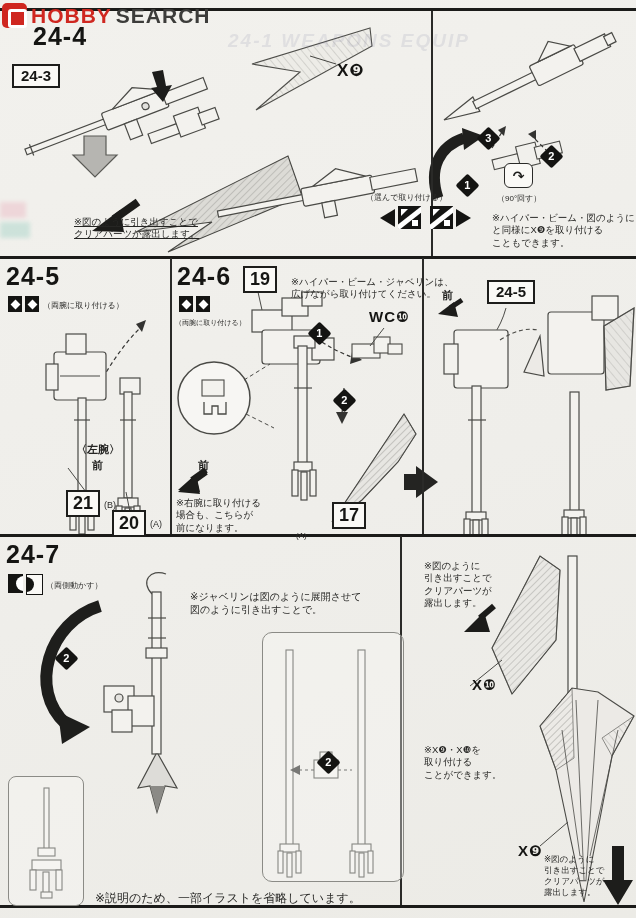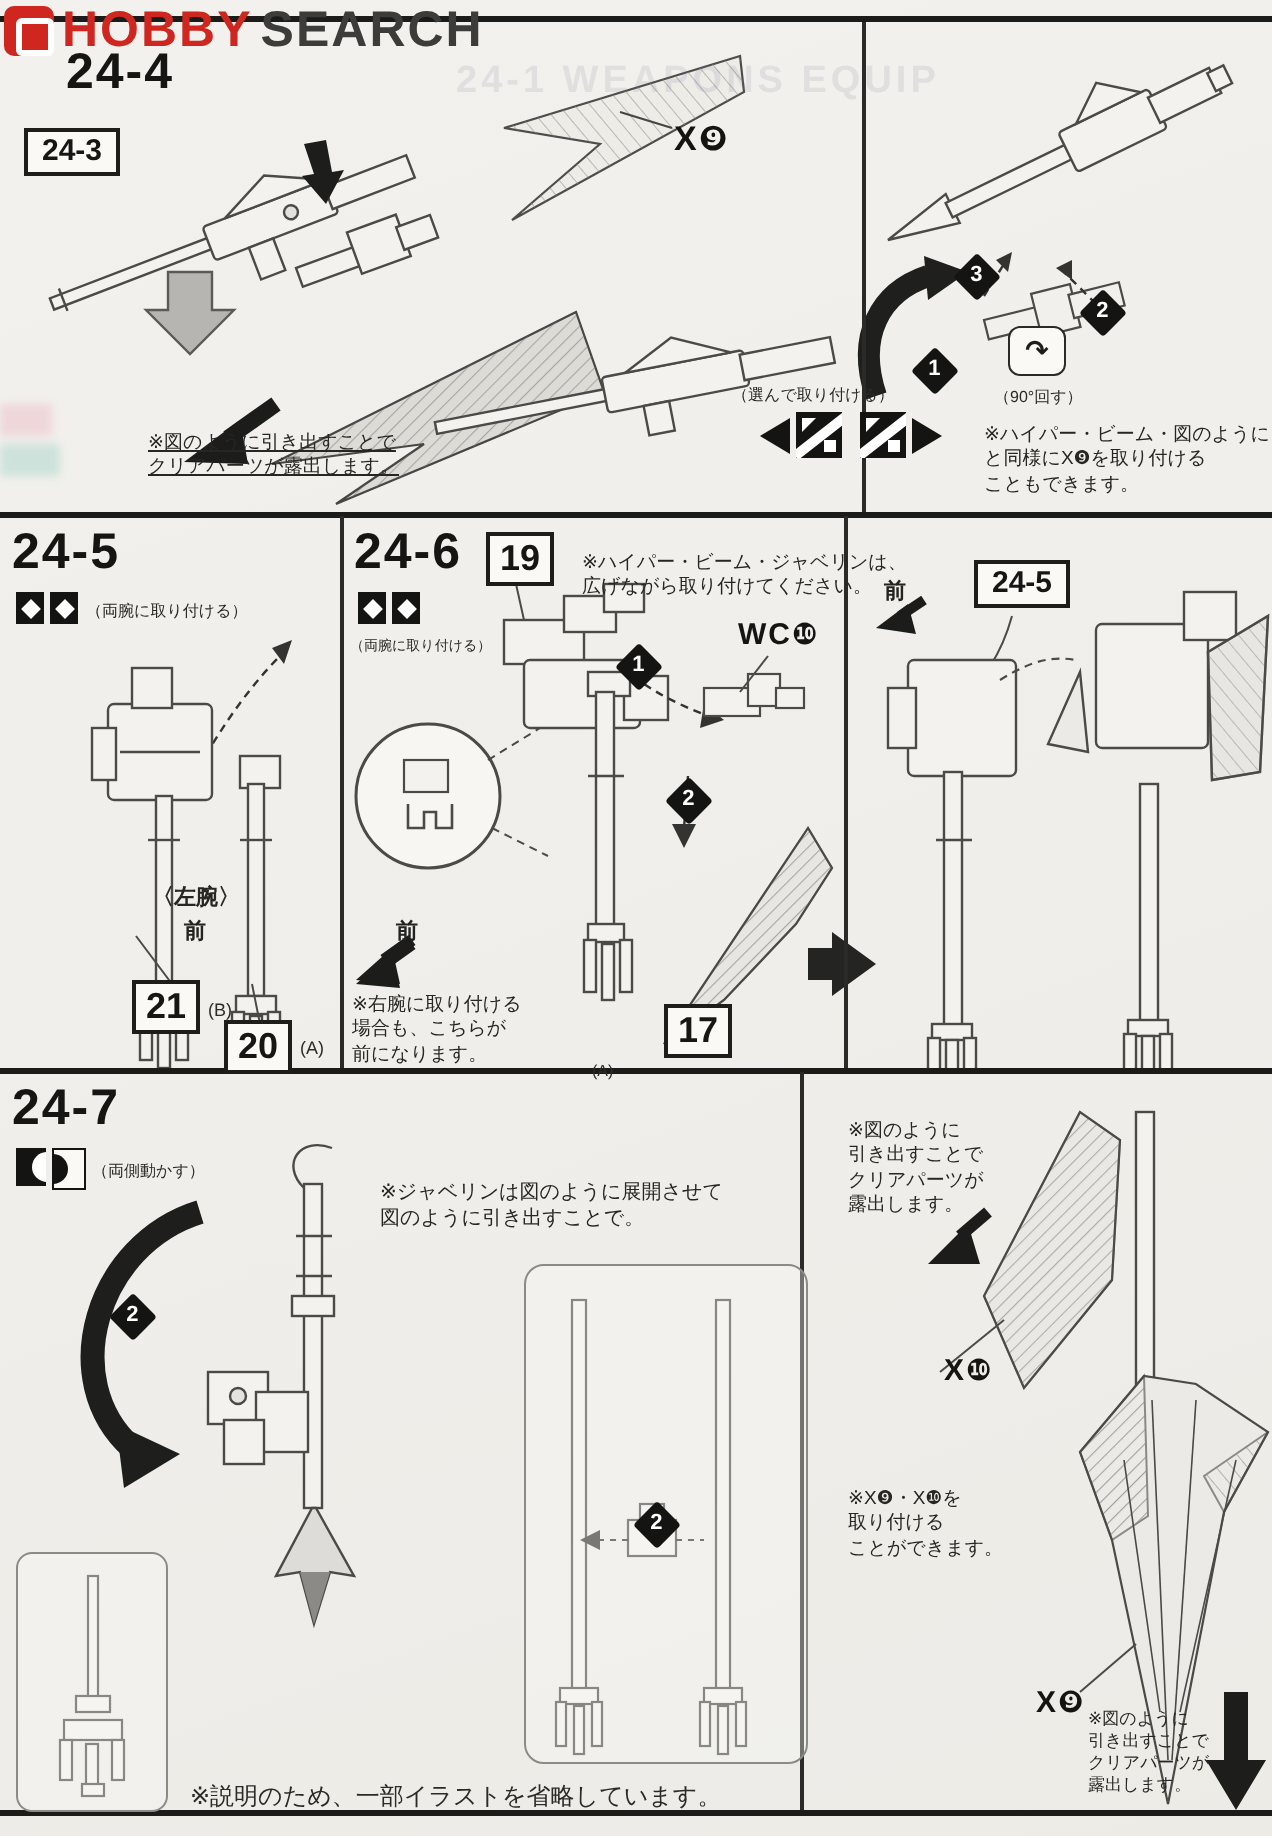--- a/index.html
+++ b/index.html
@@ -23,21 +23,21 @@
   .xlabel{position:absolute;font-size:15px;font-weight:bold;letter-spacing:1px;color:#141412;}
   .dia{position:absolute;width:17px;height:17px;background:#141412;border-radius:2px;
        transform:rotate(45deg);display:flex;align-items:center;justify-content:center;}
   .dia span{transform:rotate(-45deg);color:#fff;font-size:11px;font-weight:bold;line-height:1;}
   .inset{position:absolute;border:1.5px solid #8b8b86;border-radius:10px;background:rgba(250,249,246,.35);}
   
   .logo{position:absolute;left:2px;top:3px;display:flex;align-items:center;gap:4px;}
   .logo-ico{width:25px;height:25px;background:#cf2720;border-radius:5px;position:relative;}
   .logo-ico::after{content:"";position:absolute;left:6px;top:6px;width:13px;height:13px;
        border:3px solid #fff;border-radius:3px;}
-  .logo-t{font-size:25px;font-weight:bold;letter-spacing:1px;line-height:1;}
+  .logo-t{font-size:21px;font-weight:bold;letter-spacing:1px;line-height:1;}
   .logo-t .red{color:#cf2720;}
   .logo-t .dark{color:#3c3c3a;margin-left:4px;}
   
   .selico{position:absolute;width:23px;height:23px;background:#141412;overflow:hidden;}
   .selico i{position:absolute;left:-4px;top:9px;width:34px;height:5px;background:#fff;transform:rotate(-38deg);}
   .selico b{position:absolute;left:3px;top:3px;width:0;height:0;border-left:7px solid #fff;border-bottom:7px solid transparent;}
   .selico u{position:absolute;right:3px;bottom:3px;width:6px;height:6px;background:#fff;}
   .blk-arrow-l{position:absolute;width:0;height:0;border-top:9px solid transparent;border-bottom:9px solid transparent;border-right:15px solid #141412;}
   .blk-arrow-r{position:absolute;width:0;height:0;border-top:9px solid transparent;border-bottom:9px solid transparent;border-left:15px solid #141412;}
   
@@ -307,21 +307,21 @@
 
   <div class="rule-h" style="left:0;top:8px;width:636px;height:3px;"></div>
   <div class="rule-h" style="left:0;top:256px;width:636px;height:2.5px;"></div>
   <div class="rule-h" style="left:0;top:534px;width:636px;height:2.5px;"></div>
   <div class="rule-h" style="left:0;top:905px;width:636px;height:2.5px;"></div>
   <div class="rule-v" style="left:431px;top:11px;width:1.5px;height:245px;"></div>
   <div class="rule-v" style="left:170px;top:258px;width:1.5px;height:276px;"></div>
   <div class="rule-v" style="left:422px;top:258px;width:1.5px;height:276px;"></div>
   <div class="rule-v" style="left:400px;top:536px;width:1.5px;height:369px;"></div>
 
-  <div class="ghost" style="left:228px;top:30px;font-size:19px;">24-1 WEAPONS EQUIP</div>
+  <div class="ghost" style="left:228px;top:30px;font-size:19px;font-style:italic;">24-1 WEAPONS EQUIP</div>
   <div class="smudge" style="left:0;top:202px;width:26px;height:16px;background:#e89cae;"></div>
   <div class="smudge" style="left:0;top:222px;width:30px;height:16px;background:#7cc4b4;"></div>
 
   <div class="logo">
     <div class="logo-ico"></div>
     <div class="logo-t">
       <span class="red">HOBBY</span><span class="dark">SEARCH</span>
     </div>
   </div>
 

